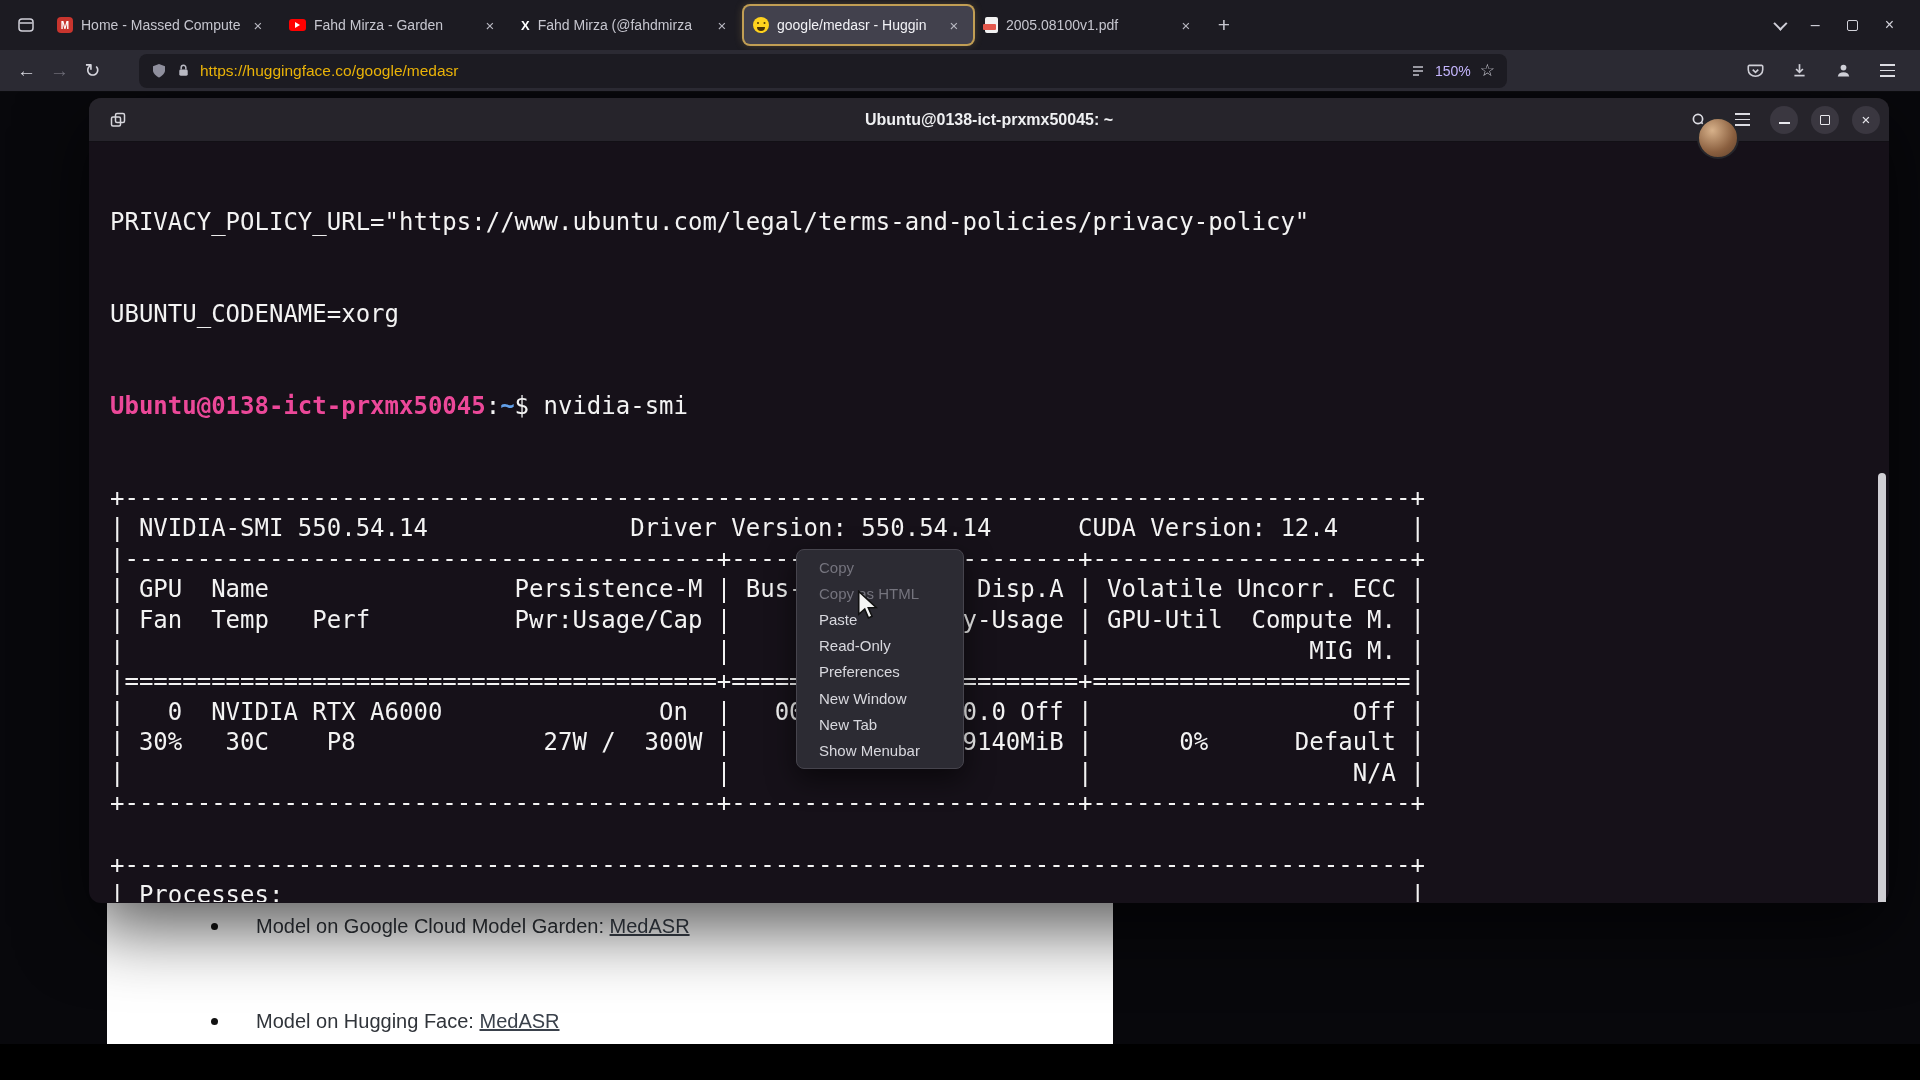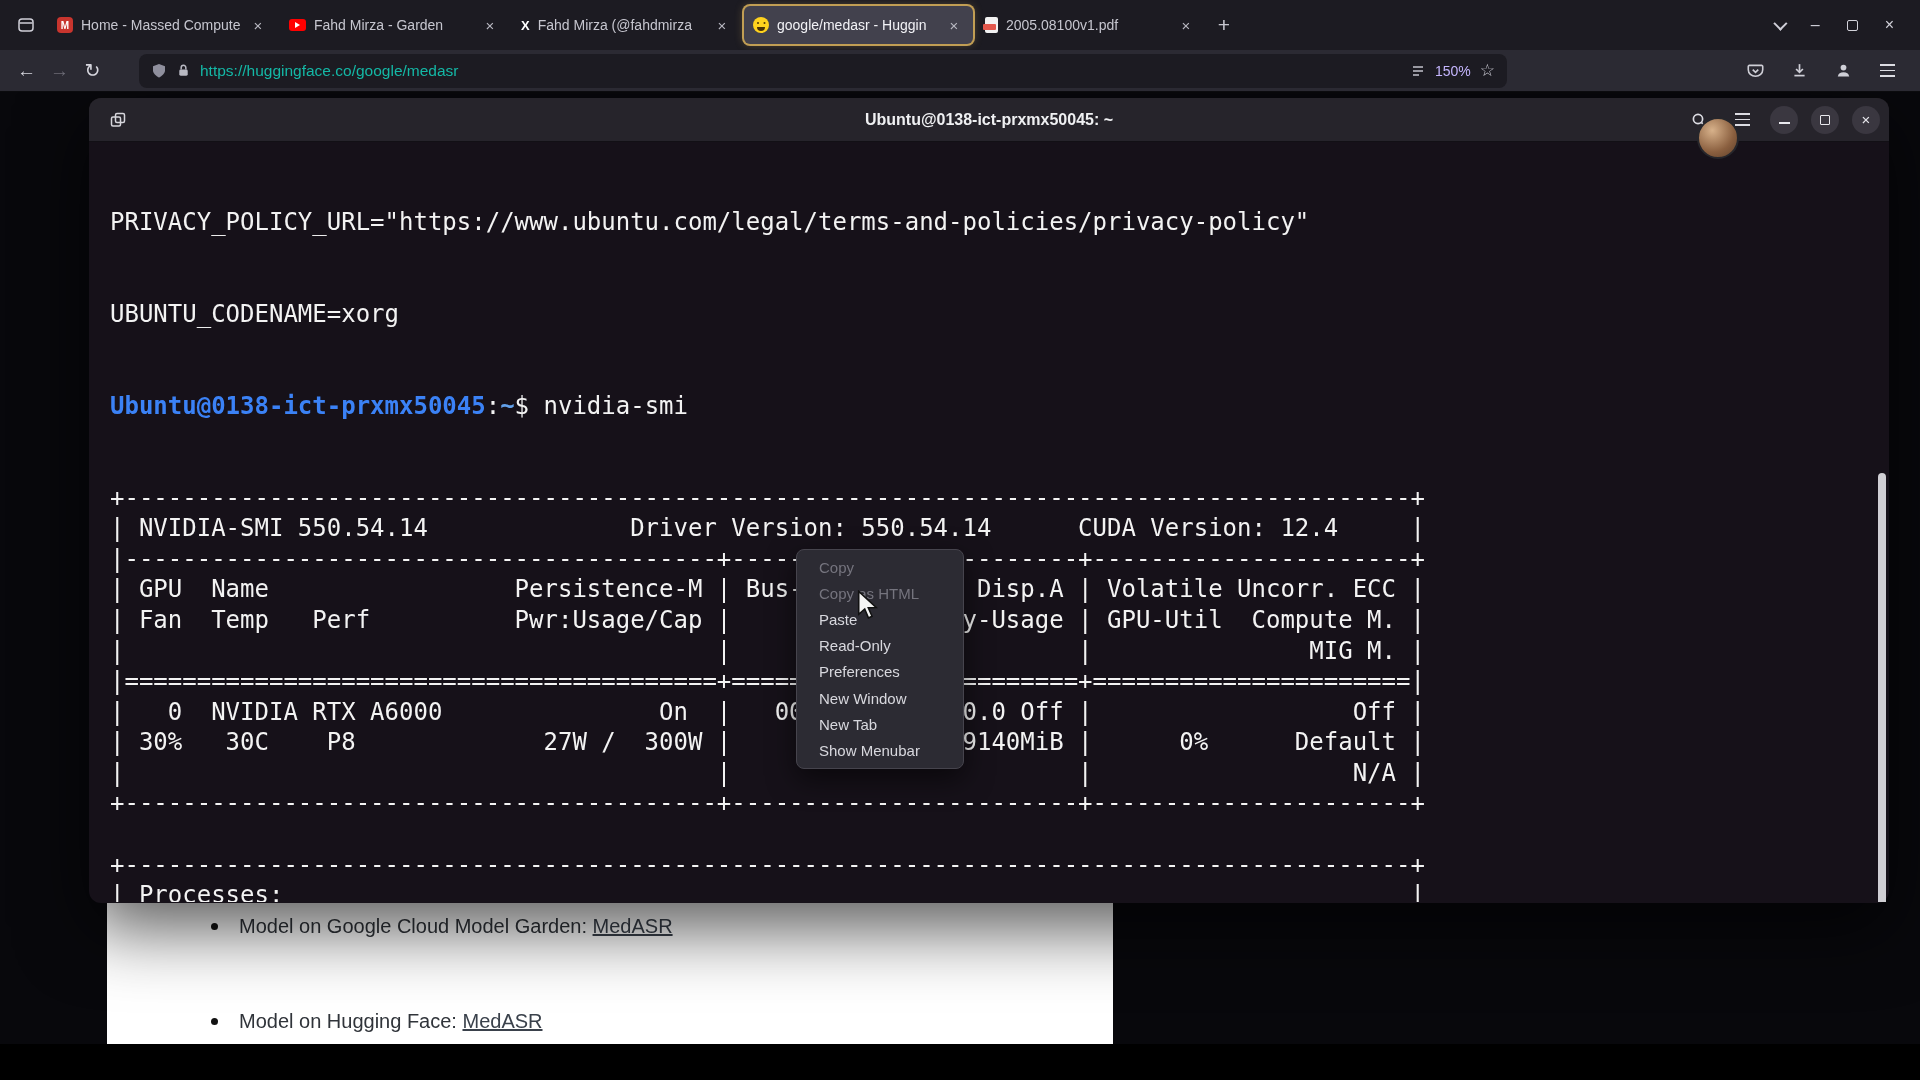--- a/index.html
+++ b/index.html
@@ -29,29 +29,29 @@
   .fav.hf::before{content:"";position:absolute;left:3.5px;top:4.5px;width:2.5px;height:2.5px;border-radius:50%;background:#4a3206;box-shadow:6.5px 0 0 #4a3206}
   .fav.hf::after{content:"";position:absolute;left:4px;bottom:2.5px;width:8px;height:4px;border-radius:0 0 8px 8px;background:#4a3206}
   .fav.pdf{width:13px;height:16px;background:#f2f2f2;border-radius:2px;position:relative}
   .fav.pdf::after{content:"";position:absolute;left:-2px;bottom:3px;width:13px;height:6px;background:#e2574c;border-radius:1px}
 
   
   .navbar{position:absolute;top:50px;left:0;width:1920px;height:42px;background:#2b2a33;border-bottom:1px solid #0b0b0e;display:flex;align-items:center;padding:0 10px;z-index:60}
   .nav-btn{width:33px;height:32px;display:flex;align-items:center;justify-content:center;font-size:19px;color:#d6d6de;border-radius:6px;flex:0 0 auto}
   .nav-btn.dim{color:#6c6b76}
   .urlbar{margin-left:30px;width:1368px;height:34px;background:#1c1b22;border-radius:8px;display:flex;align-items:center;gap:9px;padding:0 12px;flex:0 0 auto}
-  .url-text{flex:1;font-size:15.5px;color:#14b8a6;white-space:nowrap;overflow:hidden}
+  .url-text{flex:1;font-size:15.5px;color:#eab308;white-space:nowrap;overflow:hidden}
   .zoom-pill{font-size:14px;color:#c4b5fd}
   .star{font-size:17px;color:#c9c9d2}
   .nav-right{margin-left:auto;display:flex;align-items:center;gap:14px;padding-right:8px}
   .nav-icon{width:30px;height:30px;display:flex;align-items:center;justify-content:center;border-radius:6px}
 
   
   .white-panel{position:absolute;left:107px;top:100px;width:1006px;height:944px;background:#fff;z-index:1}
-  .bullet{position:absolute;display:flex;align-items:center;gap:21px;font-size:20px;color:#30343a}
+  .bullet{position:absolute;display:flex;align-items:center;gap:38px;font-size:20px;color:#30343a}
   .bullet .dot{width:7px;height:7px;border-radius:50%;background:#121212;flex:0 0 auto}
   .bullet .link{text-decoration:underline;color:#3a414b}
   .bottom-bar{position:absolute;left:0;top:1044px;width:1920px;height:36px;background:#000;z-index:12}
   .frag-t{position:absolute;left:1705px;top:832px;color:#e6e6e6;font-size:22px;z-index:5}
   .purple-frag{position:absolute;z-index:5}
   .avatar{position:absolute;left:1697px;top:117px;width:42px;height:42px;border-radius:50%;background:radial-gradient(circle at 35% 30%,#d7b18a,#8a5f3f 60%,#5d3f2a);border:2px solid #26262b;z-index:15}
 
   
   .terminal{position:absolute;left:89px;top:98px;width:1800px;height:805px;background:#161119;border-radius:12px;box-shadow:0 26px 70px rgba(0,0,0,.65);z-index:10}
   .term-header{height:44px;background:#26242b;border-radius:12px 12px 0 0;position:relative;display:flex;align-items:center;border-bottom:1px solid #121015}
@@ -59,21 +59,21 @@
   .term-left{margin-left:14px;z-index:2;display:flex;align-items:center;justify-content:center;width:30px;height:30px;border-radius:6px}
   .term-right{margin-left:auto;display:flex;align-items:center;gap:13px;margin-right:9px;z-index:2}
   .flat-btn{width:30px;height:30px;display:flex;align-items:center;justify-content:center;border-radius:6px}
   .circle-btn{width:28px;height:28px;border-radius:50%;background:#3a3740;color:#e9e9ee;display:flex;align-items:center;justify-content:center;font-size:15px}
   .max-box{width:10px;height:10px;border:1.5px solid #e9e9ee;border-radius:1px}
   .min-bar{width:11px;height:1.8px;background:#e9e9ee;margin-top:7px}
   .burger{display:flex;flex-direction:column;gap:3.5px}
   .burger i{display:block;width:15px;height:1.8px;background:#dcdce2}
 
   .term-body{position:relative;height:760px;font-family:"DejaVu Sans Mono",monospace;font-size:24px;line-height:30.6px;color:#f3f3f3;padding:4px 0 0 21px;white-space:pre;overflow:hidden;font-variant-ligatures:none}
-  .pg{color:#3b82f6;font-weight:bold}
+  .pg{color:#ec4899;font-weight:bold}
   .pb{color:#62a0ea;font-weight:bold}
   .term-scroll{position:absolute;right:3px;top:331px;width:8px;height:467px;background:#dadade;border-radius:4px;opacity:.95}
 
   
   .ctx{position:absolute;left:796px;top:549px;width:168px;background:#2c2b33;border:1px solid #46444d;border-radius:8px;padding:4px 0;box-shadow:0 10px 28px rgba(0,0,0,.55);z-index:30;font-size:15px;color:#d8d8de}
   .ctx-item{height:26.2px;display:flex;align-items:center;padding-left:22px;white-space:nowrap}
   .ctx-item.disabled{color:#75747e}
 
   
   .mouse{position:absolute;left:857px;top:590px;z-index:40}

